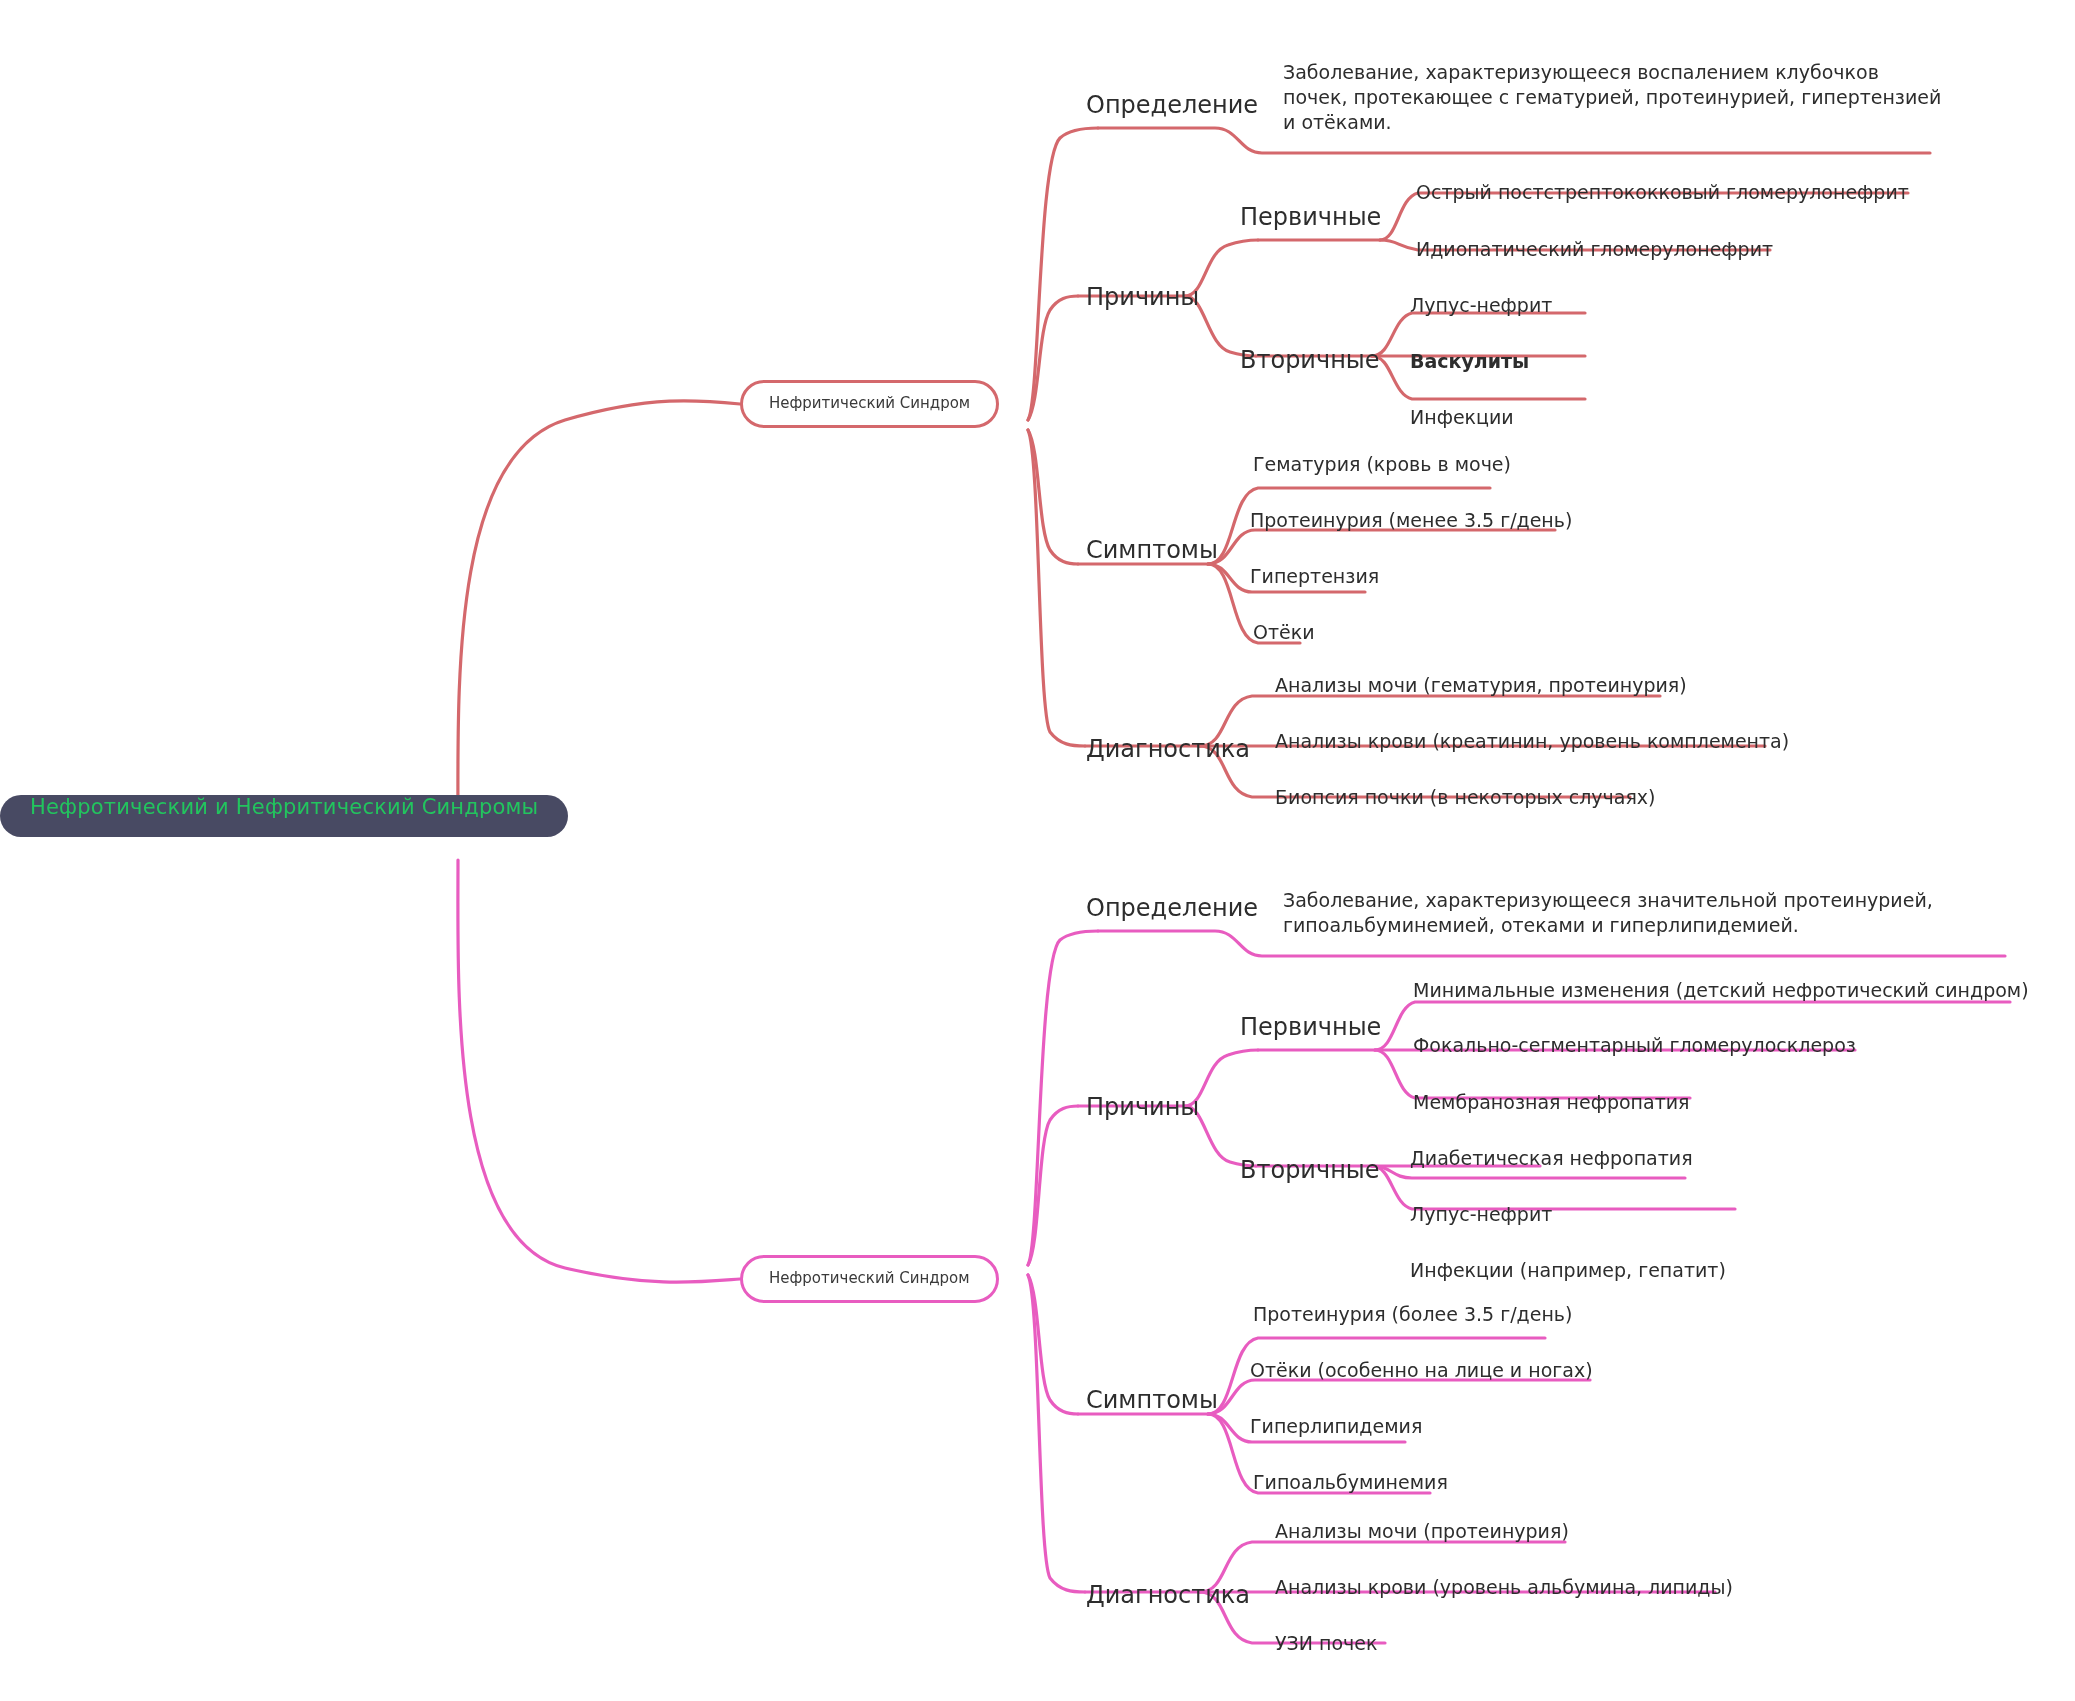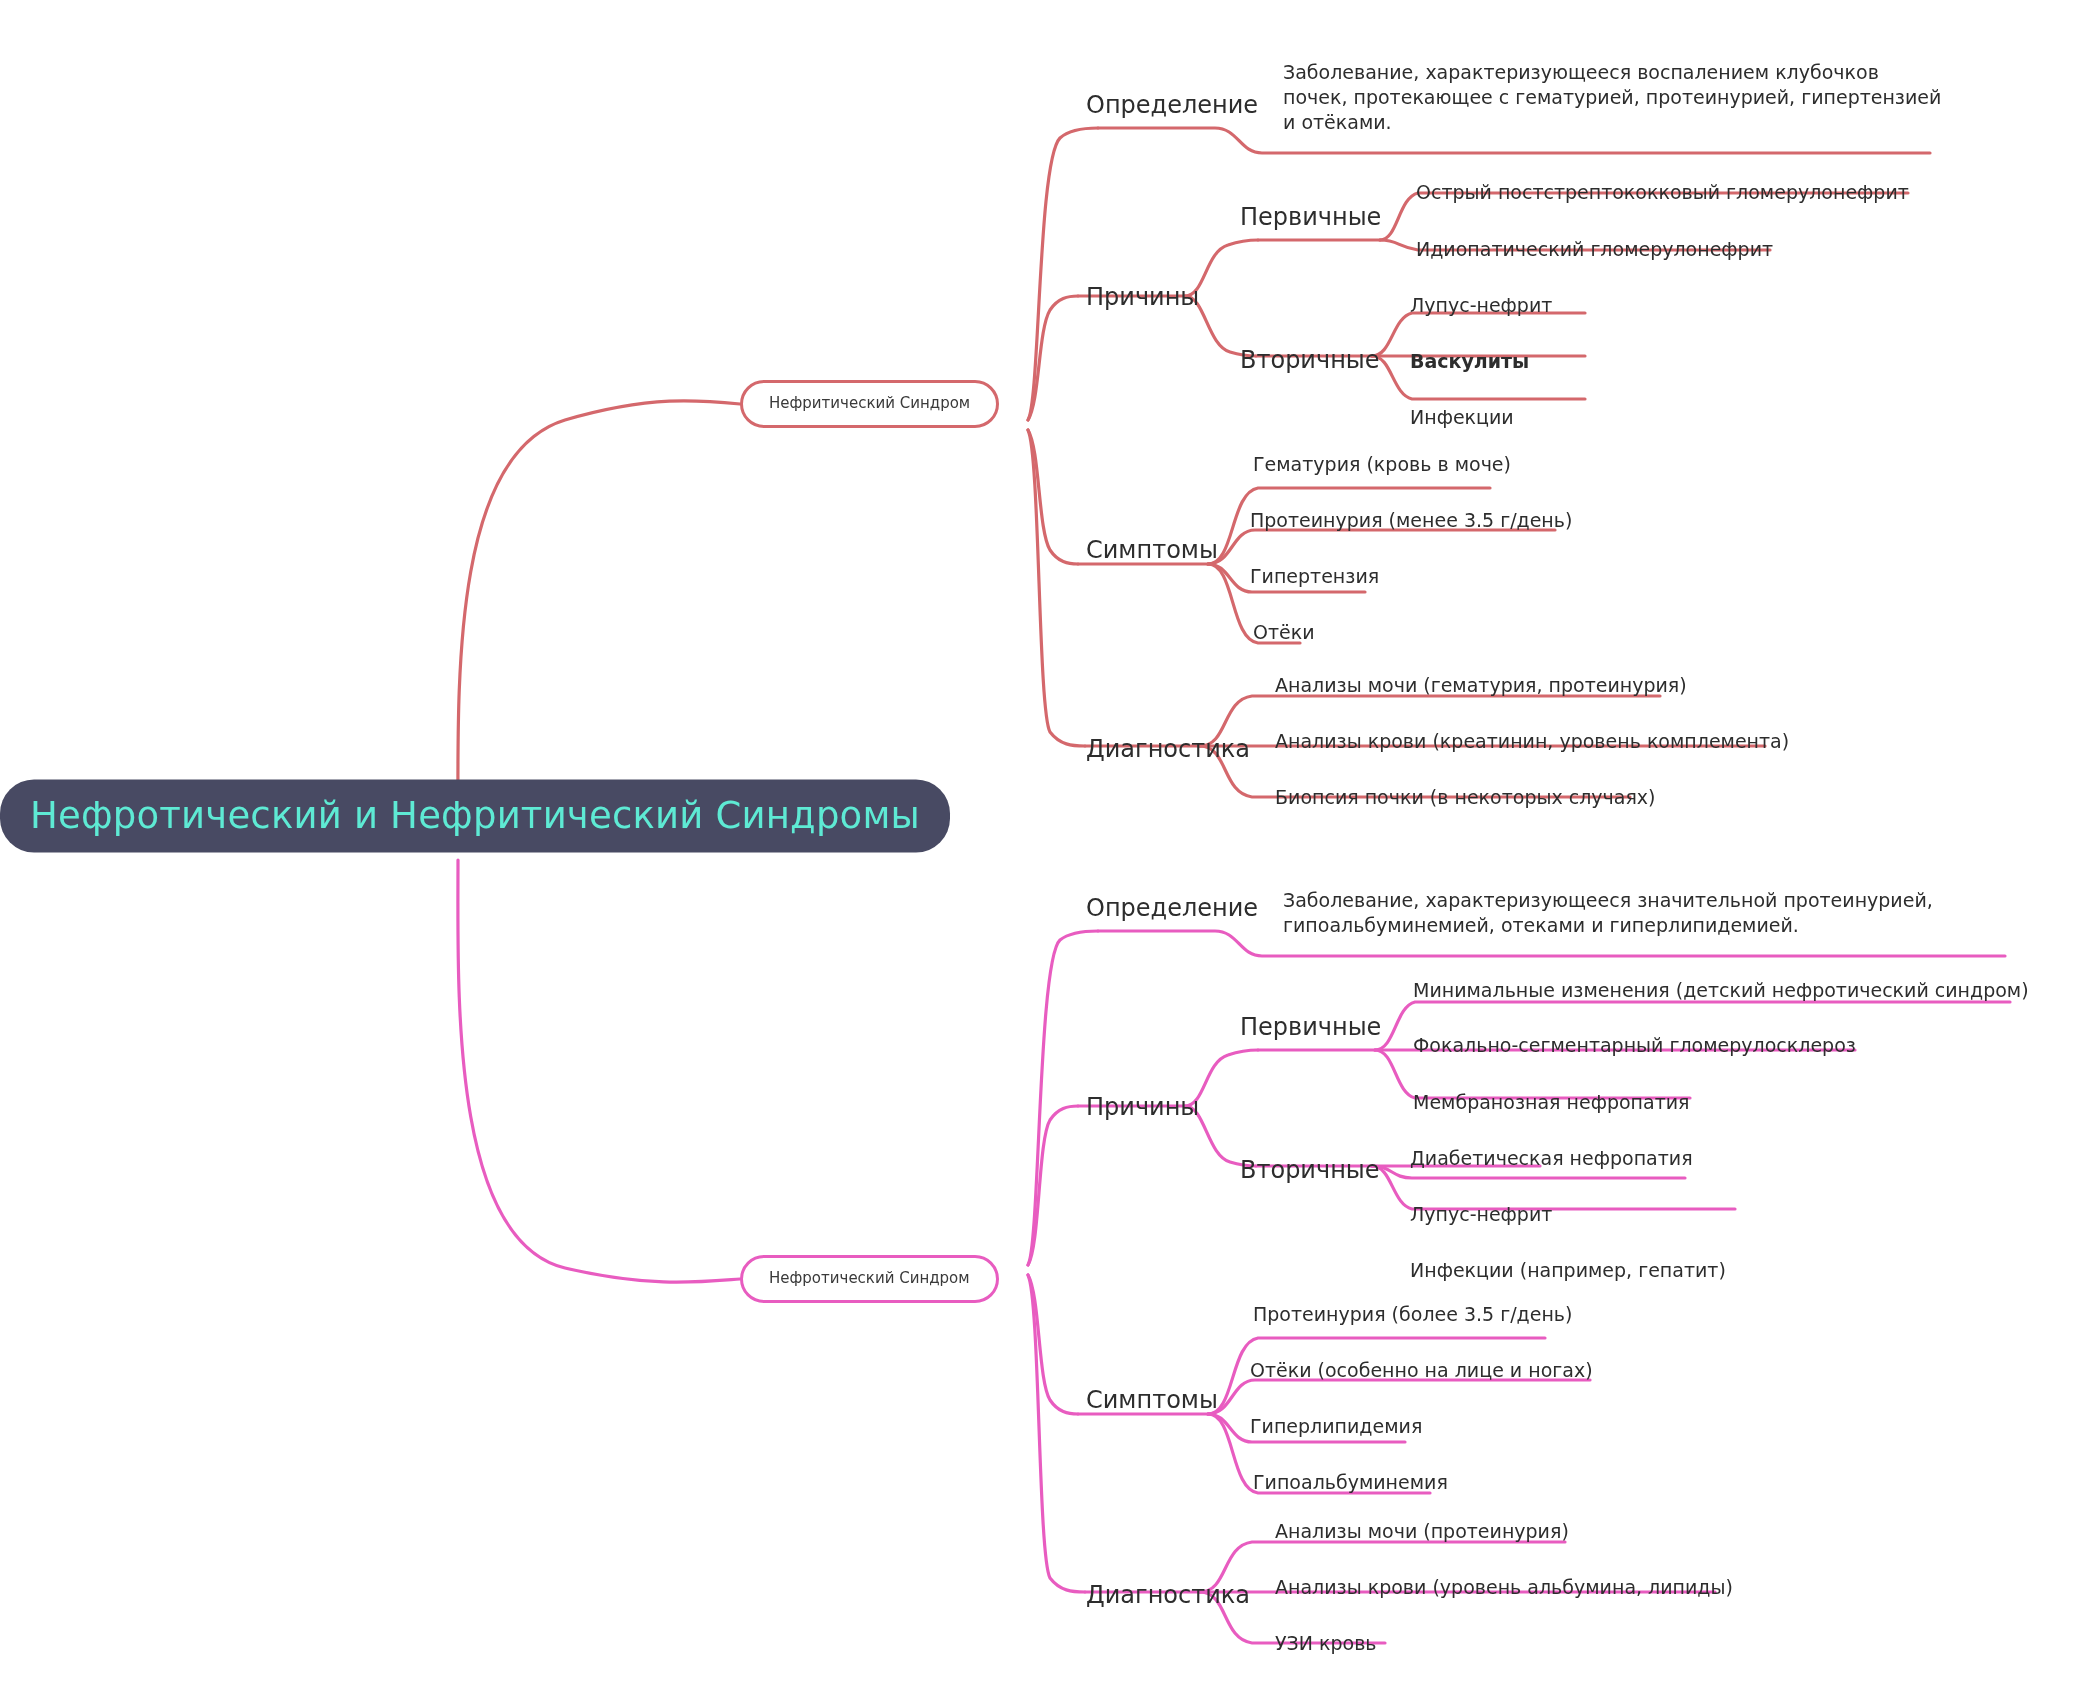--- a/index.html
+++ b/index.html
@@ -24,25 +24,25 @@
   svg#wires {
     position: absolute;
     left: 0; top: 0;
     width: 2075px;
     height: 1701px;
     pointer-events: none;
   }
   .node-root {
     position: absolute;
     background: #484a63;
-    color: #5eead4;
+    color: #22c55e;
     border-radius: 34px;
-    font-size: 37px;
+    font-size: 21px;
     line-height: 1;
-    padding: 17px 30px 19px 30px;
+    padding: 2px 30px 19px 30px;
     white-space: nowrap;
     letter-spacing: 0.2px;
   }
   .node-branch {
     position: absolute;
     background: #ffffff;
     border-radius: 26px;
     font-size: 15px;
     line-height: 1;
     padding: 13px 26px 14px 26px;
@@ -270,15 +270,15 @@
   <div class="label" style="left:1250px; top:1358px;">Отёки (особенно на лице и ногах)</div>
 
   <div class="label" style="left:1250px; top:1414px;">Гиперлипидемия</div>
 
   <div class="label" style="left:1253px; top:1470px;">Гипоальбуминемия</div>
 
   <div class="label" style="left:1275px; top:1519px;">Анализы мочи (протеинурия)</div>
 
   <div class="label" style="left:1275px; top:1575px;">Анализы крови (уровень альбумина, липиды)</div>
 
-  <div class="label" style="left:1275px; top:1631px;">УЗИ кровь</div>
+  <div class="label" style="left:1275px; top:1631px;">УЗИ почек</div>
 
 </div>
 
 </body></html>

